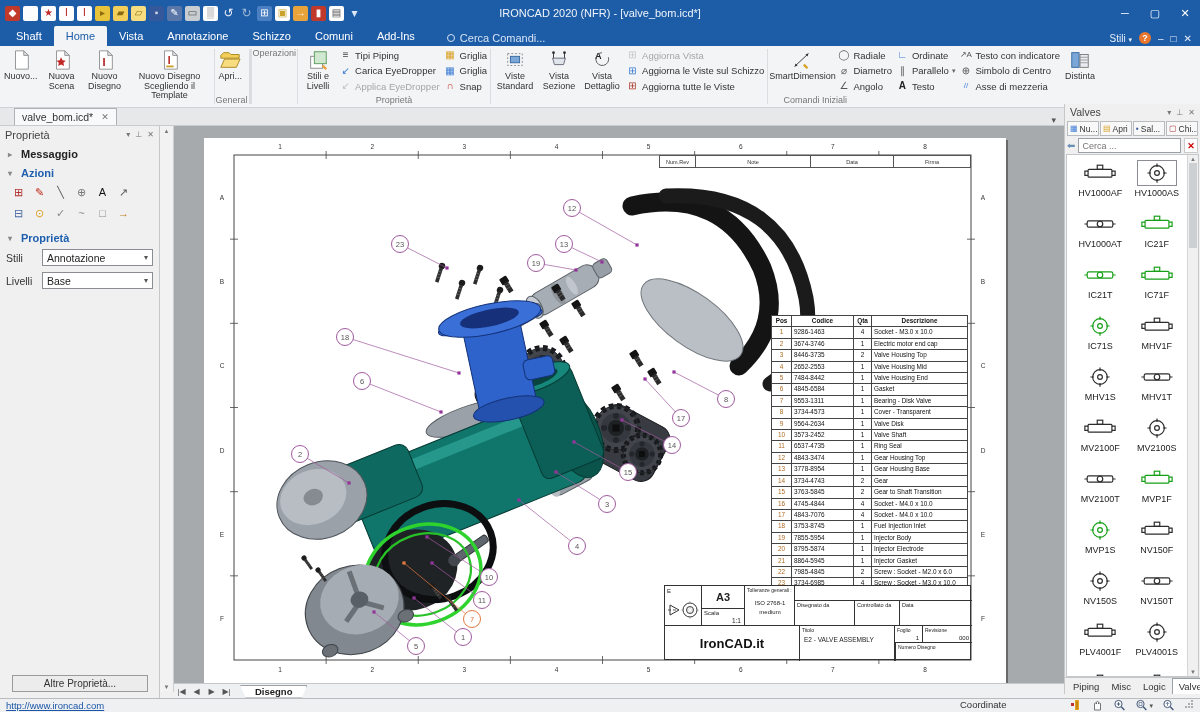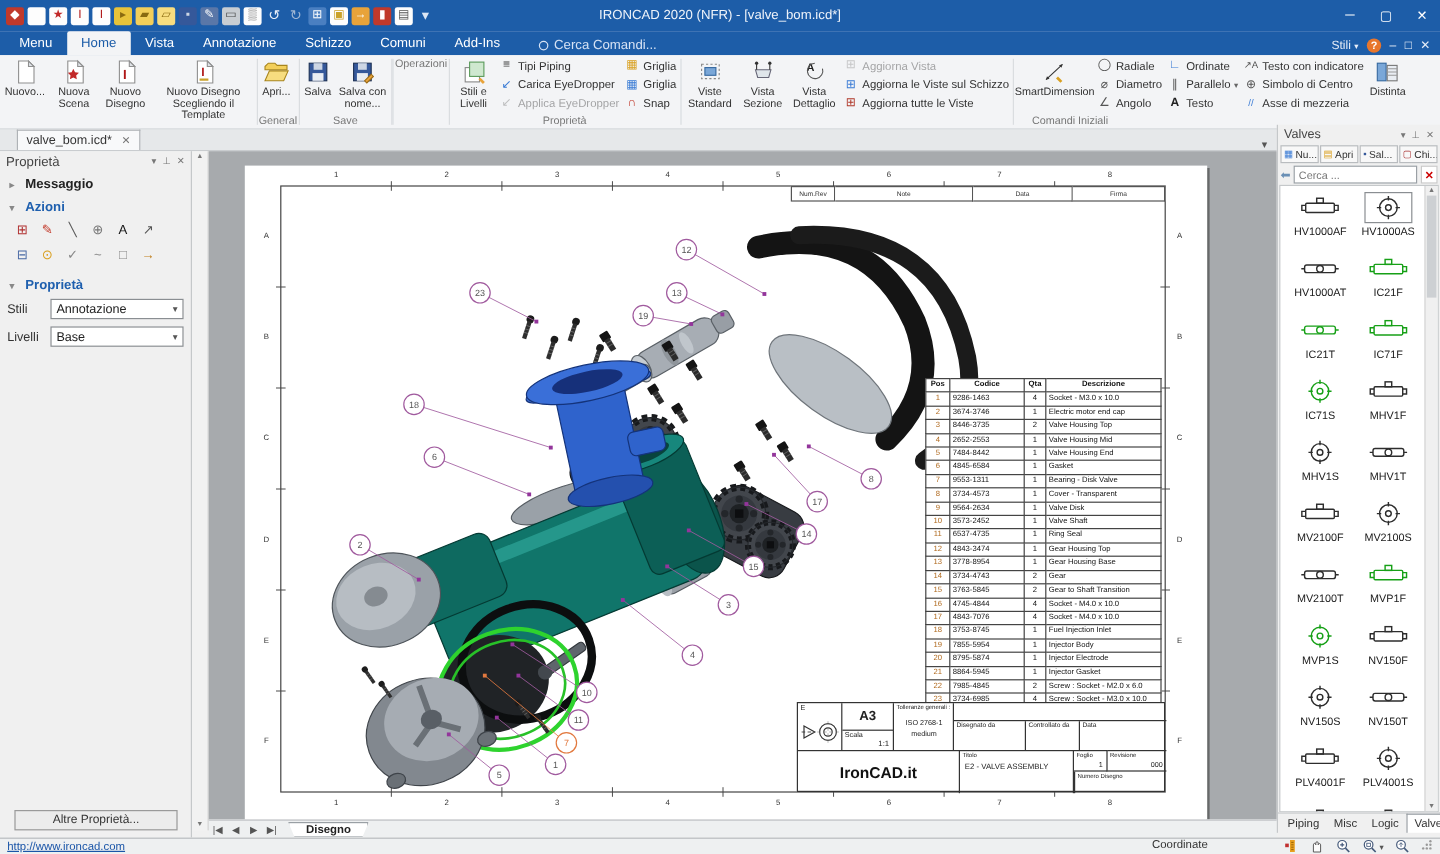--- a/index.html
+++ b/index.html
@@ -186,21 +186,21 @@
     <div id="title-text">IRONCAD 2020 (NFR) - [valve_bom.icd*]</div>
     <div id="winbtns">
       <div class="wb">─</div>
       <div class="wb">▢</div>
       <div class="wb">✕</div>
     </div>
   </div>
 
   <div id="tabrow">
     <div id="tabs-holder">
-        <div class="rtab">Menu</div>
+        <div class="rtab">Shaft</div>
         <div class="rtab active">Home</div>
         <div class="rtab">Vista</div>
         <div class="rtab">Annotazione</div>
         <div class="rtab">Schizzo</div>
         <div class="rtab">Comuni</div>
         <div class="rtab">Add-Ins</div>
       </div>
     <div id="cmdsearch">
       <span class="bulb"></span>
       <span>Cerca Comandi...</span>
@@ -254,38 +254,20 @@
           <div class="bb" style="max-width:42px">
             <svg viewBox="0 0 24 24">
               <use href="#ic-folder-open"></use>
             </svg>
             <span>Apri...</span>
           </div>
         </div>
       <div class="rl">General</div>
     </div>
     <div class="rsep"></div>
-    <div class="rg">
-      <div class="rb">
-        <div class="bb" style="max-width:36px">
-            <svg viewBox="0 0 24 24">
-              <use href="#ic-floppy"></use>
-            </svg>
-            <span>Salva</span>
-          </div>
-        <div class="bb" style="max-width:46px">
-            <svg viewBox="0 0 24 24">
-              <use href="#ic-floppy"></use>
-              <path d="M14 20l6-6 2 2-6 6z" fill="#e8a33a" stroke="#9a6a15"></path>
-            </svg>
-            <span>Salva con nome...</span>
-          </div>
-      </div>
-      <div class="rl">Save</div>
-    </div>
     <div class="rsep"></div>
     <div class="rsep"></div>
     <div class="rg">
       <div class="rl">Operazioni</div>
     </div>
     <div class="rsep"></div>
     <div class="rg">
       <div class="rb">
         <div class="bb" style="max-width:38px">
             <svg viewBox="0 0 24 24">

